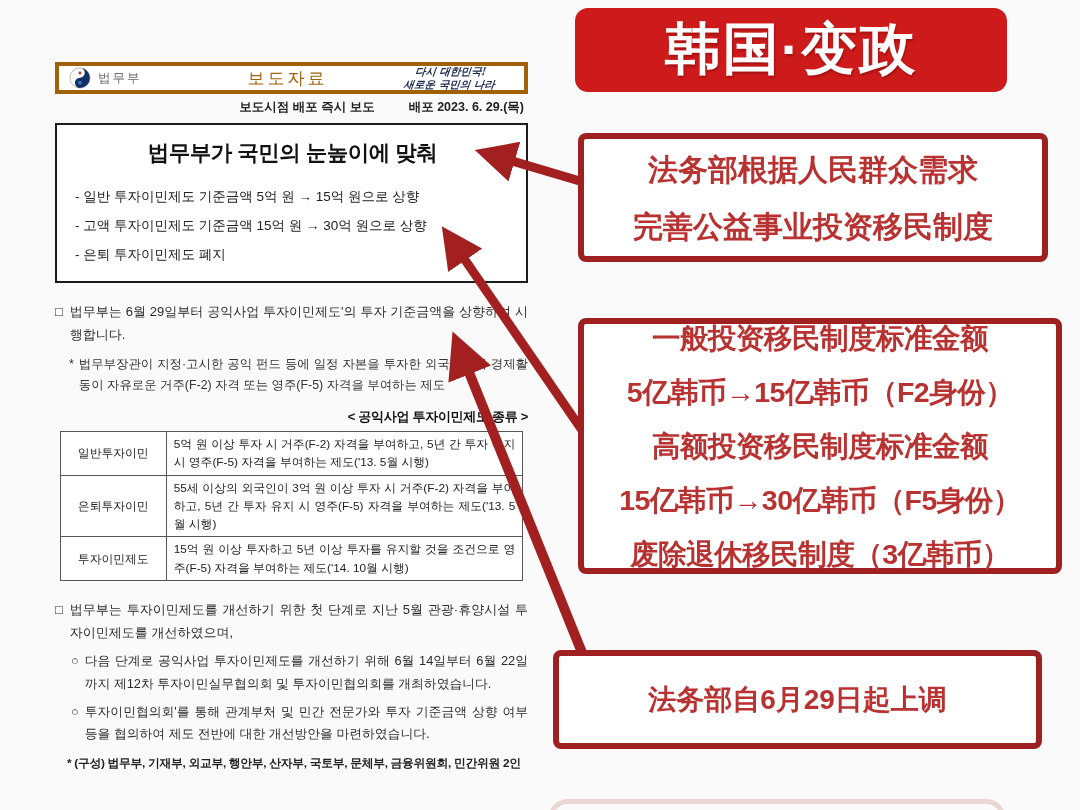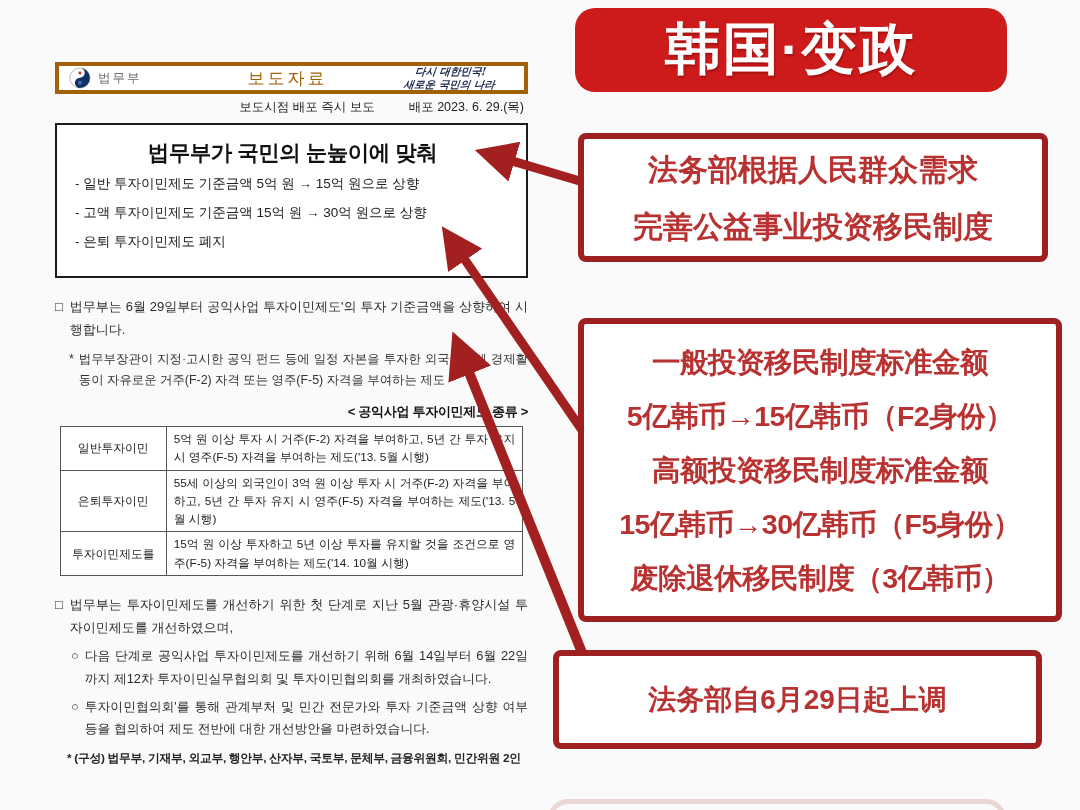--- a/index.html
+++ b/index.html
@@ -8,41 +8,41 @@
   .page { position:absolute; inset:0; }
 
   
   .doc { position:absolute; left:55px; top:62px; width:473px; color:#2b2b2b; background:transparent; }
   .hdr-box { display:flex; align-items:center; border:4px solid #a16207; background:#fff; height:32px; padding:0 10px; }
   .hdr-left { display:flex; align-items:center; gap:7px; width:120px; }
   .logo { width:22px; height:22px; flex:0 0 auto; }
   .ministry { font-size:12.5px; color:#6a6a6a; letter-spacing:2px; }
   .doc-type { flex:1; text-align:center; font-size:17px; color:#a16207; letter-spacing:3px; }
   .slogan { width:128px; text-align:center; font-family:"DejaVu Serif", serif; font-style:italic; font-weight:bold; color:#1d2b4e; font-size:10.5px; line-height:1.25; transform:skewX(-6deg); }
-  .info-line { display:flex; justify-content:flex-end; gap:34px; font-weight:normal; font-size:12.5px; color:#222; margin:5px 4px 0 0; }
-  .title-box { border:2px solid #1c1c1c; background:#fff; margin-top:7px; padding:13px 16px 20px 18px; }
+  .info-line { display:flex; justify-content:flex-end; gap:34px; font-weight:bold; font-size:12.5px; color:#222; margin:5px 4px 0 0; }
+  .title-box { border:2px solid #1c1c1c; background:#fff; margin-top:7px; padding:13px 16px 12px 18px; }
   .title-box h1 { text-align:center; font-size:21.5px; font-weight:bold; color:#111; line-height:1.42; letter-spacing:-0.5px; }
-  .title-bullets { font-size:13.5px; color:#222; line-height:2.15; }
+  .title-bullets { margin-top:13px; font-size:13.5px; color:#222; line-height:2.15; }
   .para { display:flex; gap:7px; margin-top:17px; font-size:13px; line-height:1.78; text-align:justify; }
   .para .marker { flex:0 0 auto; }
   .note { display:flex; gap:5px; margin:8px 0 0 14px; font-size:12.4px; line-height:1.7; text-align:justify; color:#333; }
   .sub { display:flex; gap:6px; margin:6px 0 0 16px; font-size:12.8px; line-height:1.75; text-align:justify; }
   .tbl-caption { text-align:right; font-weight:bold; font-size:13px; color:#111; margin-top:12px; letter-spacing:-0.3px; }
   table.types { width:98%; margin:5px auto 0; border-collapse:collapse; background:#fff; }
   table.types td { border:1px solid #555; font-size:11.8px; line-height:1.55; color:#222; }
   td.lbl { width:106px; text-align:center; }
   td.desc { padding:3px 7px; text-align:justify; }
   .footnote { margin:10px 0 0 12px; font-size:11.8px; font-weight:bold; color:#222; letter-spacing:-0.3px; }
 
   
-  .banner { position:absolute; left:575px; top:8px; width:432px; height:84px; background:#cd1a1a; border-radius:20px; display:flex; align-items:center; justify-content:center; color:#fff; font-weight:bold; font-size:56px; letter-spacing:2px; text-shadow:1px 2px 2px rgba(90,0,0,.35); z-index:10; }
+  .banner { position:absolute; left:575px; top:8px; width:432px; height:84px; background:#cd1a1a; border-radius:13px; display:flex; align-items:center; justify-content:center; color:#fff; font-weight:bold; font-size:56px; letter-spacing:2px; text-shadow:1px 2px 2px rgba(90,0,0,.35); z-index:10; }
   .callout { position:absolute; background:#fff; border:6px solid #9e2020; border-radius:8px; display:flex; flex-direction:column; justify-content:center; align-items:center; color:#b93232; font-weight:bold; z-index:10; text-align:center; }
   .box1 { left:578px; top:133px; width:470px; height:129px; font-size:30px; }
   .box1 .ln { line-height:57px; }
-  .box2 { left:578px; top:318px; width:484px; height:304px; font-size:28.5px; }
+  .box2 { left:578px; top:318px; width:484px; height:256px; font-size:28.5px; }
   .box2 .ln { line-height:54px; letter-spacing:-0.5px; }
   .box3 { left:553px; top:650px; width:489px; height:99px; font-size:28px; }
   .box3 .ln { line-height:53px; }
   .partial-box { position:absolute; left:548px; top:799px; width:458px; height:40px; border:5px solid rgba(158,32,32,.16); border-radius:22px; background:transparent; z-index:3; }
 
   svg.arrows { position:absolute; inset:0; z-index:6; pointer-events:none; }
 </style>
 </head>
 <body>
 
@@ -101,21 +101,21 @@
       <tbody>
         <tr>
           <td class="lbl">일반투자이민</td>
           <td class="desc">5억 원 이상 투자 시 거주(F-2) 자격을 부여하고, 5년 간 투자 유지 시 영주(F-5) 자격을 부여하는 제도('13. 5월 시행)</td>
         </tr>
         <tr>
           <td class="lbl">은퇴투자이민</td>
           <td class="desc">55세 이상의 외국인이 3억 원 이상 투자 시 거주(F-2) 자격을 부여하고, 5년 간 투자 유지 시 영주(F-5) 자격을 부여하는 제도('13. 5월 시행)</td>
         </tr>
         <tr>
-          <td class="lbl">투자이민제도를</td>
+          <td class="lbl">투자이민제도</td>
           <td class="desc">15억 원 이상 투자하고 5년 이상 투자를 유지할 것을 조건으로 영주(F-5) 자격을 부여하는 제도('14. 10월 시행)</td>
         </tr>
       </tbody>
     </table>
 
     <div class="para">
       <span class="marker">□</span>
       <span>법무부는 투자이민제도를 개선하기 위한 첫 단계로 지난 5월 관광·휴양시설 투자이민제도를 개선하였으며,</span>
     </div>
     <div class="sub">

